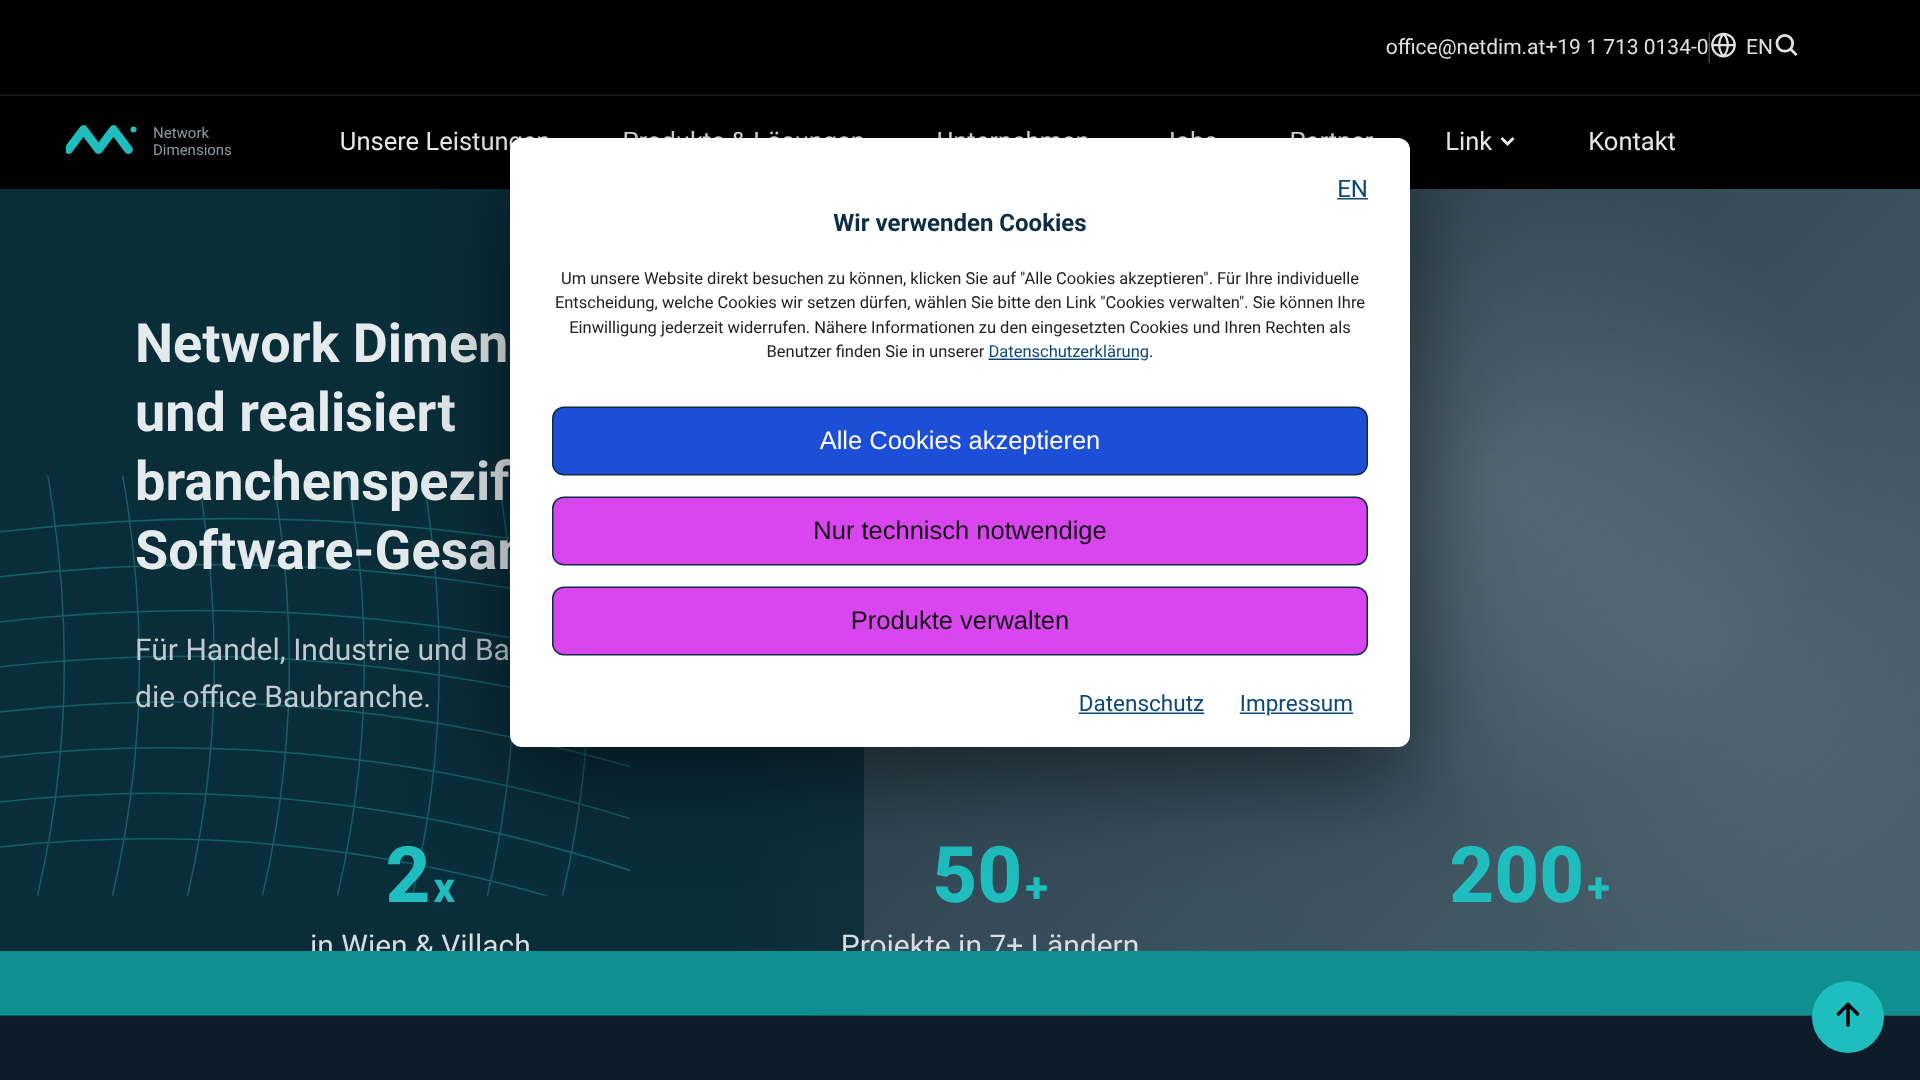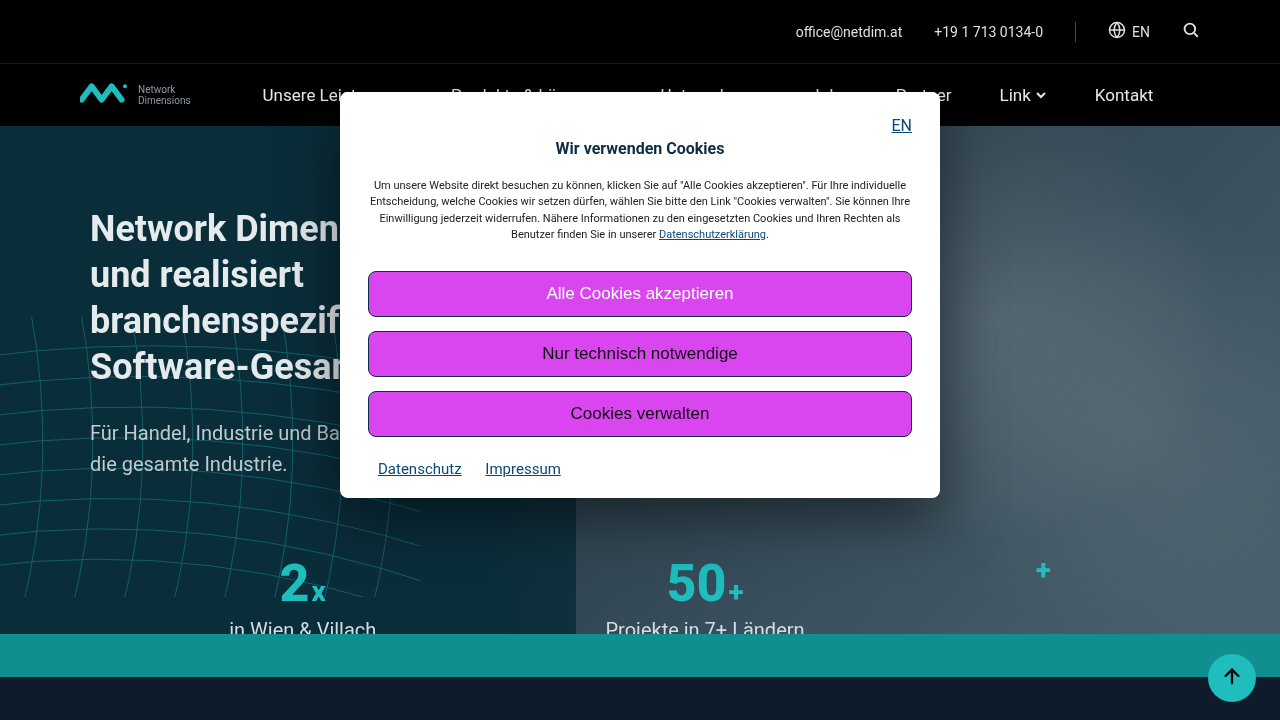--- a/index.html
+++ b/index.html
@@ -1,27 +1,27 @@
 <!DOCTYPE html>
 <html><head>
 <meta charset="utf-8">
 <style>
 * { margin: 0; padding: 0; box-sizing: border-box; }
 html, body { width: 1280px; height: 720px; font-family: -apple-system, BlinkMacSystemFont, "Segoe UI", Roboto, Arial, sans-serif; overflow: hidden; background: #0d1b2a; color: #fff; }
 a { text-decoration: none; color: inherit; }
 
 
-.topbar { height: 63px; background: #000; display: flex; align-items: center; justify-content: flex-end; padding: 0 80px; gap: 32px; font-size: 14px; color: #e0e0e0; }
+.topbar { height: 63px; background: #000; display: flex; align-items: center; justify-content: flex-end; padding: 0 80px; font-size: 14px; color: #e0e0e0; }
 .topbar .divider { width: 1px; height: 20px; background: #444; }
 .topbar .lang { display: flex; align-items: center; gap: 6px; }
 .topbar .lang svg { width: 18px; height: 18px; }
 .topbar .search-btn svg { width: 18px; height: 18px; }
 
 
-.mainnav { height: 63px; background: #000; display: flex; align-items: center; padding: 0 80px; gap: 48px; font-size: 17px; color: #e8e8e8; border-top: 1px solid #1a1a1a; }
+.mainnav { height: 63px; background: #000; display: flex; align-items: center; padding: 0 44px; gap: 48px; font-size: 17px; color: #e8e8e8; border-top: 1px solid #1a1a1a; }
 .mainnav .logo { display: flex; align-items: center; gap: 8px; margin-right: 24px; }
 .mainnav .logo-mark { width: 50px; height: 24px; }
 .mainnav .logo-text { font-size: 10px; line-height: 1.1; color: #8c9aa3; }
 .mainnav .nav-item { white-space: nowrap; display: flex; align-items: center; gap: 4px; }
 .mainnav .nav-item svg { width: 12px; height: 12px; }
 
 
 .hero { position: relative; height: 551px; background: linear-gradient(90deg, #0a2d3a 0%, #0a2d3a 38%, rgba(10,45,58,0.4) 55%, rgba(10,45,58,0) 70%), #223844; }
 .hero-photo { position: absolute; right: 0; top:0; width: 55%; height: 100%; background: linear-gradient(135deg, #2a3b44 0%, #3d5260 50%, #536b77 100%); opacity: 0.85; }
 .hero-photo::after { content:""; position:absolute; inset:0; background: radial-gradient(circle at 60% 35%, rgba(255,255,255,0.15), transparent 40%), radial-gradient(circle at 80% 55%, rgba(255,255,255,0.1), transparent 35%); }
@@ -44,23 +44,23 @@
 .scrolltop svg { width: 22px; height: 22px; stroke: #000; }
 
 
 .overlay { position: absolute; inset:0; background: rgba(0,0,0,0.0); display:flex; align-items:flex-start; justify-content:center; }
 .modal { margin-top: 92px; width: 600px; background: #fff; color:#111; border-radius: 8px; padding: 24px 28px 20px; box-shadow: 0 20px 60px rgba(0,0,0,0.5); }
 .modal .lang-link { display:block; text-align:right; font-size:16px; color:#0b4878; text-decoration:underline; margin-bottom:4px; }
 .modal h2 { text-align:center; font-size:16px; font-weight:700; color:#0c2d44; margin-bottom:20px; }
 .modal p.desc { font-size:11px; line-height:1.48; text-align:center; color:#222; margin-bottom:28px; }
 .modal p.desc a { color:#0b4878; text-decoration:underline; }
 .modal .btn { display:block; width:100%; padding:12px 0; border-radius:8px; font-size:17px; text-align:center; margin-bottom:14px; cursor:pointer; border:1px solid #0c2d44; }
-.modal .btn-primary { background:#d946ef; color:#fff; }
+.modal .btn-primary { background:#1d4ed8; color:#fff; }
 .modal .btn-secondary { background:#d946ef; color:#111; }
-.modal .footer-links { text-align:left; margin-top:23px; font-size:15px; }
+.modal .footer-links { text-align:right; margin-top:23px; font-size:15px; }
 .modal .footer-links a { color:#0b4878; text-decoration:underline; margin:0 10px; }
 </style>
 </head>
 <body>
 
 <div class="topbar">
   <a>office@netdim.at</a>
   <a>+19 1 713 0134-0</a>
   <span class="divider"></span>
   <a class="lang">
@@ -133,41 +133,42 @@
     </g>
   </svg>
   <div class="hero-content">
     <h1 class="hero-title">
       <span>Network Dimensions konzipiert</span><br>
       <span>und realisiert branchenspezifische</span><br>
       <span>Software-Gesamtlösungen.</span>
     </h1>
     <p class="hero-sub">
       <span>Für Handel, Industrie und Bau. Mit bau.software für</span><br>
-      <span>die gesamte Industrie.</span>
+      <span>die office Baubranche.</span>
     </p>
   </div>
 
   <div class="stats">
     <div class="stat">
       <div class="num">
           <span>2</span>
           <span class="suffix">x</span>
         </div>
       <div class="label">in Wien &amp; Villach</div>
     </div>
     <div class="stat">
       <div class="num">
           <span>50</span>
           <span class="suffix">+</span>
         </div>
       <div class="label">Projekte in 7+ Ländern</div>
     </div>
     <div class="stat">
       <div class="num">
+          <span>200</span>
           <span class="suffix">+</span>
         </div>
     </div>
   </div>
 
   <div class="teal-strip"></div>
 </div>
 
 <a class="scrolltop">
   <span>
@@ -180,19 +181,19 @@
 
 <div class="overlay">
   <div class="modal">
     <a class="lang-link">EN</a>
     <h2>Wir verwenden Cookies</h2>
     <p class="desc">
       <span>Um unsere Website direkt besuchen zu können, klicken Sie auf "Alle Cookies akzeptieren". Für Ihre individuelle Entscheidung, welche Cookies wir setzen dürfen, wählen Sie bitte den Link "Cookies verwalten". Sie können Ihre Einwilligung jederzeit widerrufen. Nähere Informationen zu den eingesetzten Cookies und Ihren Rechten als Benutzer finden Sie in unserer </span><a>Datenschutzerklärung</a><span>.</span>
     </p>
     <button class="btn btn-primary">Alle Cookies akzeptieren</button>
     <button class="btn btn-secondary">Nur technisch notwendige</button>
-    <button class="btn btn-secondary">Cookies verwalten</button>
+    <button class="btn btn-secondary">Produkte verwalten</button>
     <div class="footer-links">
       <a>Datenschutz</a>
       <a>Impressum</a>
     </div>
   </div>
 </div>
 
 </body></html>

